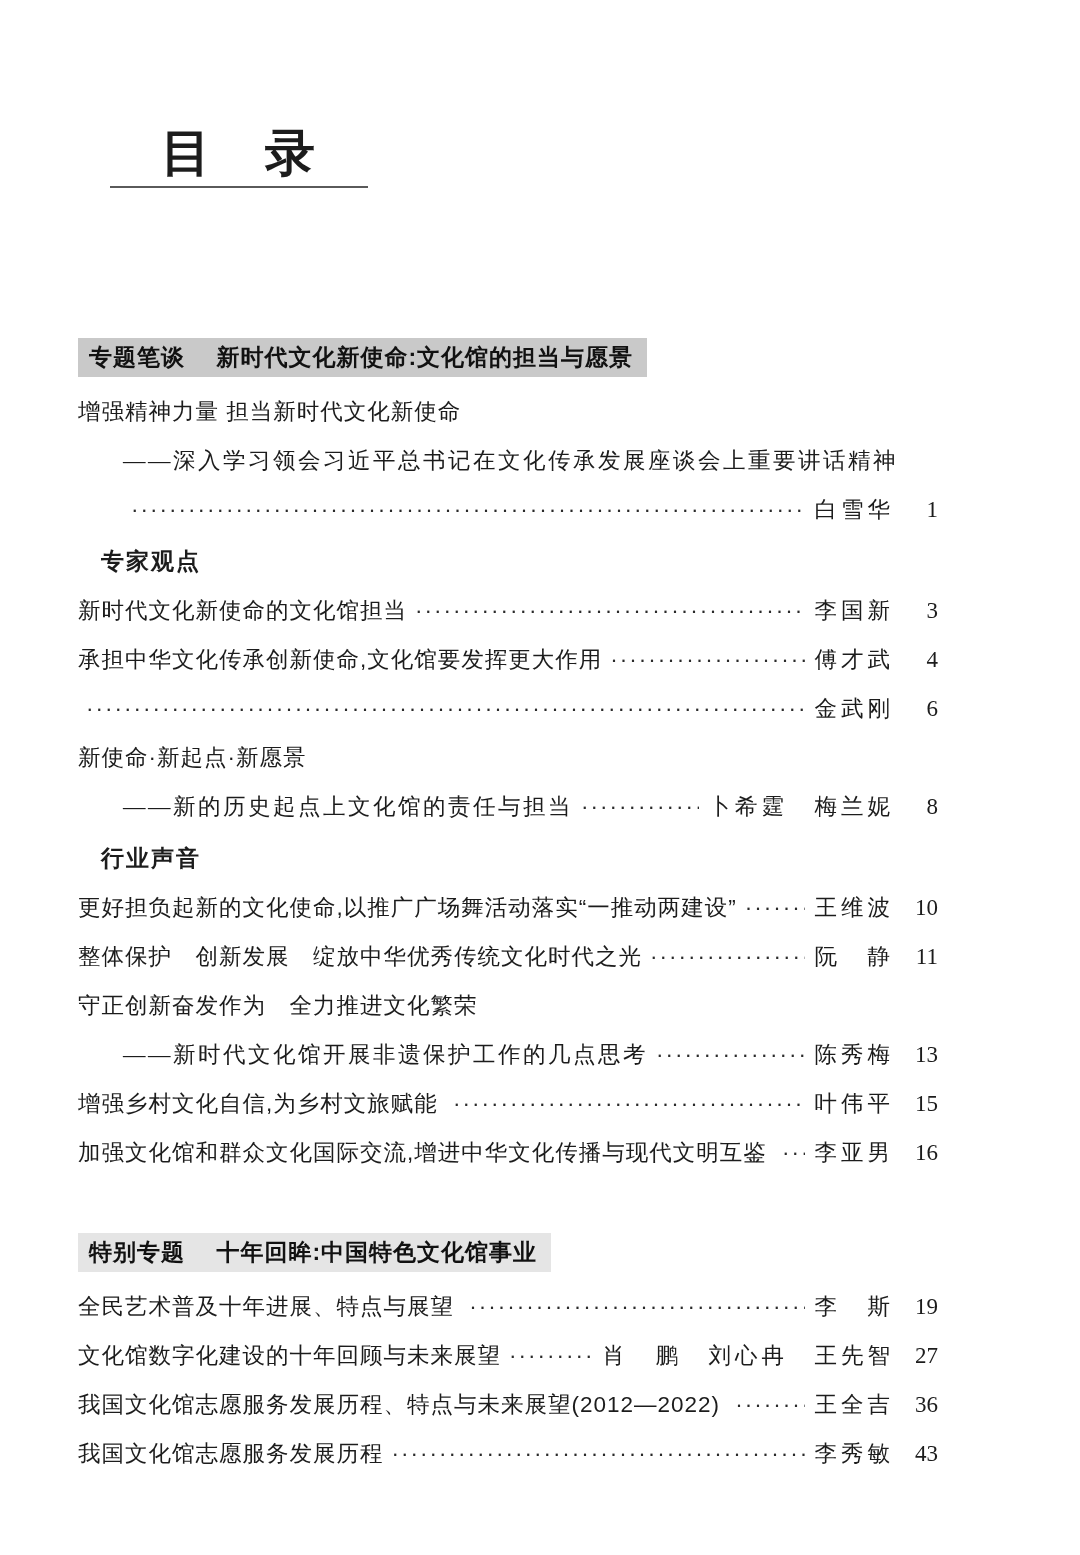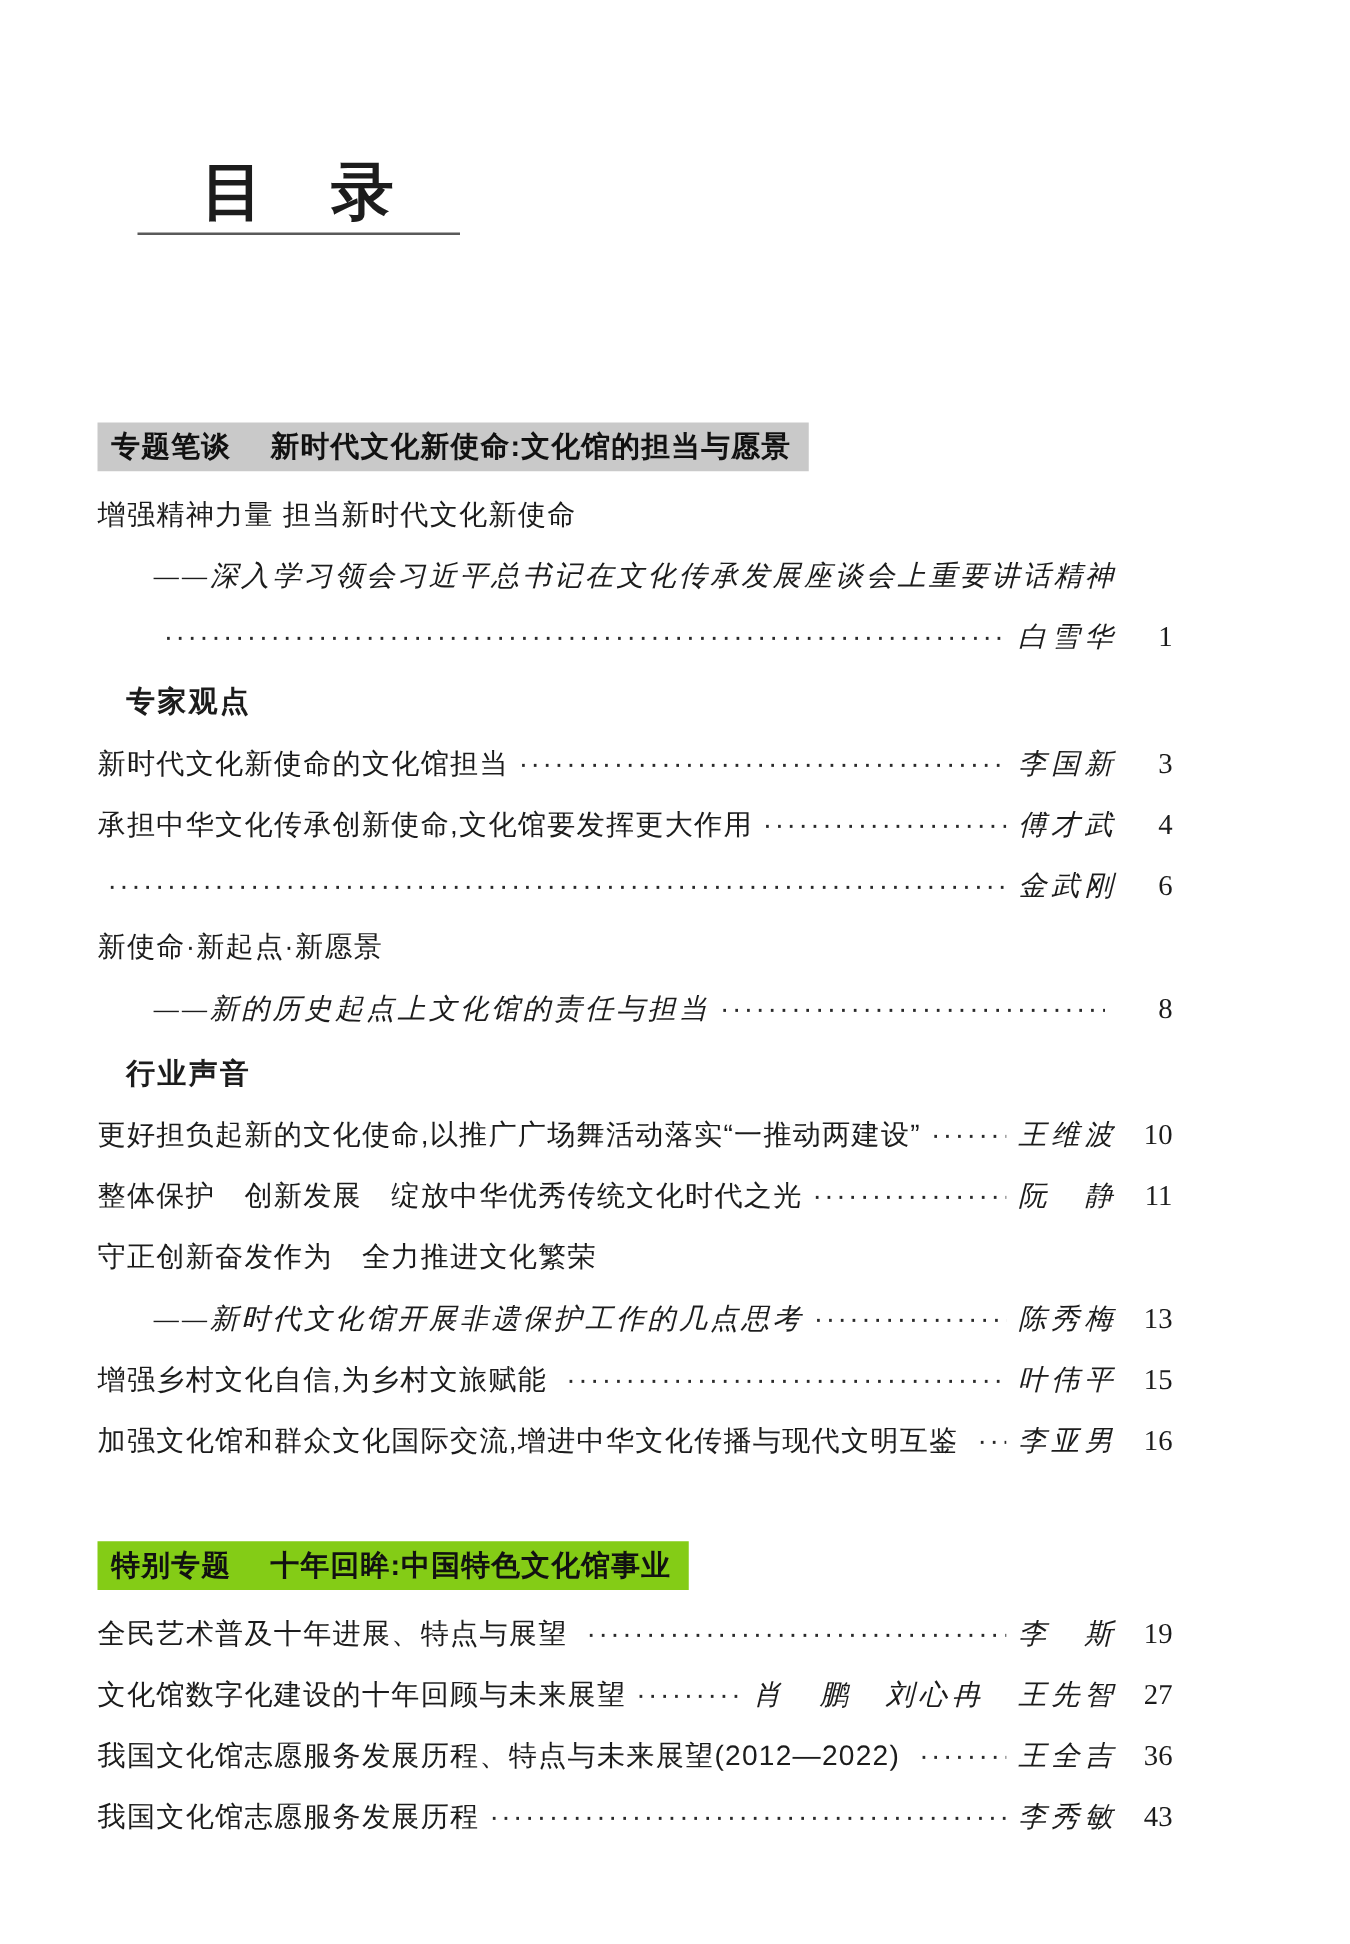--- a/index.html
+++ b/index.html
@@ -49,21 +49,20 @@
   }
 
   .line {
     display: flex; align-items: baseline;
     height: 49px; font-size: 22.5px; letter-spacing: 1px;
   }
   .line > span { line-height: 49px; }
 
   .kai {
     font-family: "Liberation Serif", serif;
-    font-style: italic;
     letter-spacing: 2.5px;
   }
   .sub-indent { padding-left: 45px; }
   .main-text, .sub-text { white-space: pre; }
 
   .leader {
     flex: 1 1 auto; overflow: hidden; white-space: nowrap;
     margin: 0 10px 0 8px;
     letter-spacing: 2px; color: #2a2a2a;
     font-style: normal;
@@ -133,20 +132,21 @@
                 <span class="pagenum">6</span>
               </div>
             </div>
             <div class="entry">
               <div class="line">
                 <span class="main-text">新使命·新起点·新愿景</span>
               </div>
               <div class="line">
                 <span class="sub-text kai sub-indent">——新的历史起点上文化馆的责任与担当</span>
                 <span class="leader">········································································································································································································</span>
+                <span class="authors kai">卜希霆　梅兰妮</span>
                 <span class="pagenum">8</span>
               </div>
             </div>
           </div>
           <div class="group">
             <div class="group-heading">行业声音</div>
             <div class="entry">
               <div class="line">
                 <span class="main-text">更好担负起新的文化使命,以推广广场舞活动落实“一推动两建设”</span>
                 <span class="leader">········································································································································································································</span>
@@ -184,21 +184,21 @@
             <div class="entry">
               <div class="line">
                 <span class="main-text">加强文化馆和群众文化国际交流,增进中华文化传播与现代文明互鉴 </span>
                 <span class="leader">········································································································································································································</span>
                 <span class="authors kai">李亚男</span>
                 <span class="pagenum">16</span>
               </div>
             </div>
           </div>
         </div></section>
-      <section class="toc-section"><div class="banner" style="background: #84cc16;">特别专题　 十年回眸:中国特色文化馆事业</div><div class="sec-entries">
+      <section class="toc-section"><div class="banner" style="background: #e5e5e5;">特别专题　 十年回眸:中国特色文化馆事业</div><div class="sec-entries">
           <div class="group">
             <div class="entry">
               <div class="line">
                 <span class="main-text">全民艺术普及十年进展、特点与展望 </span>
                 <span class="leader">········································································································································································································</span>
                 <span class="authors kai">李　斯</span>
                 <span class="pagenum">19</span>
               </div>
             </div>
             <div class="entry">

